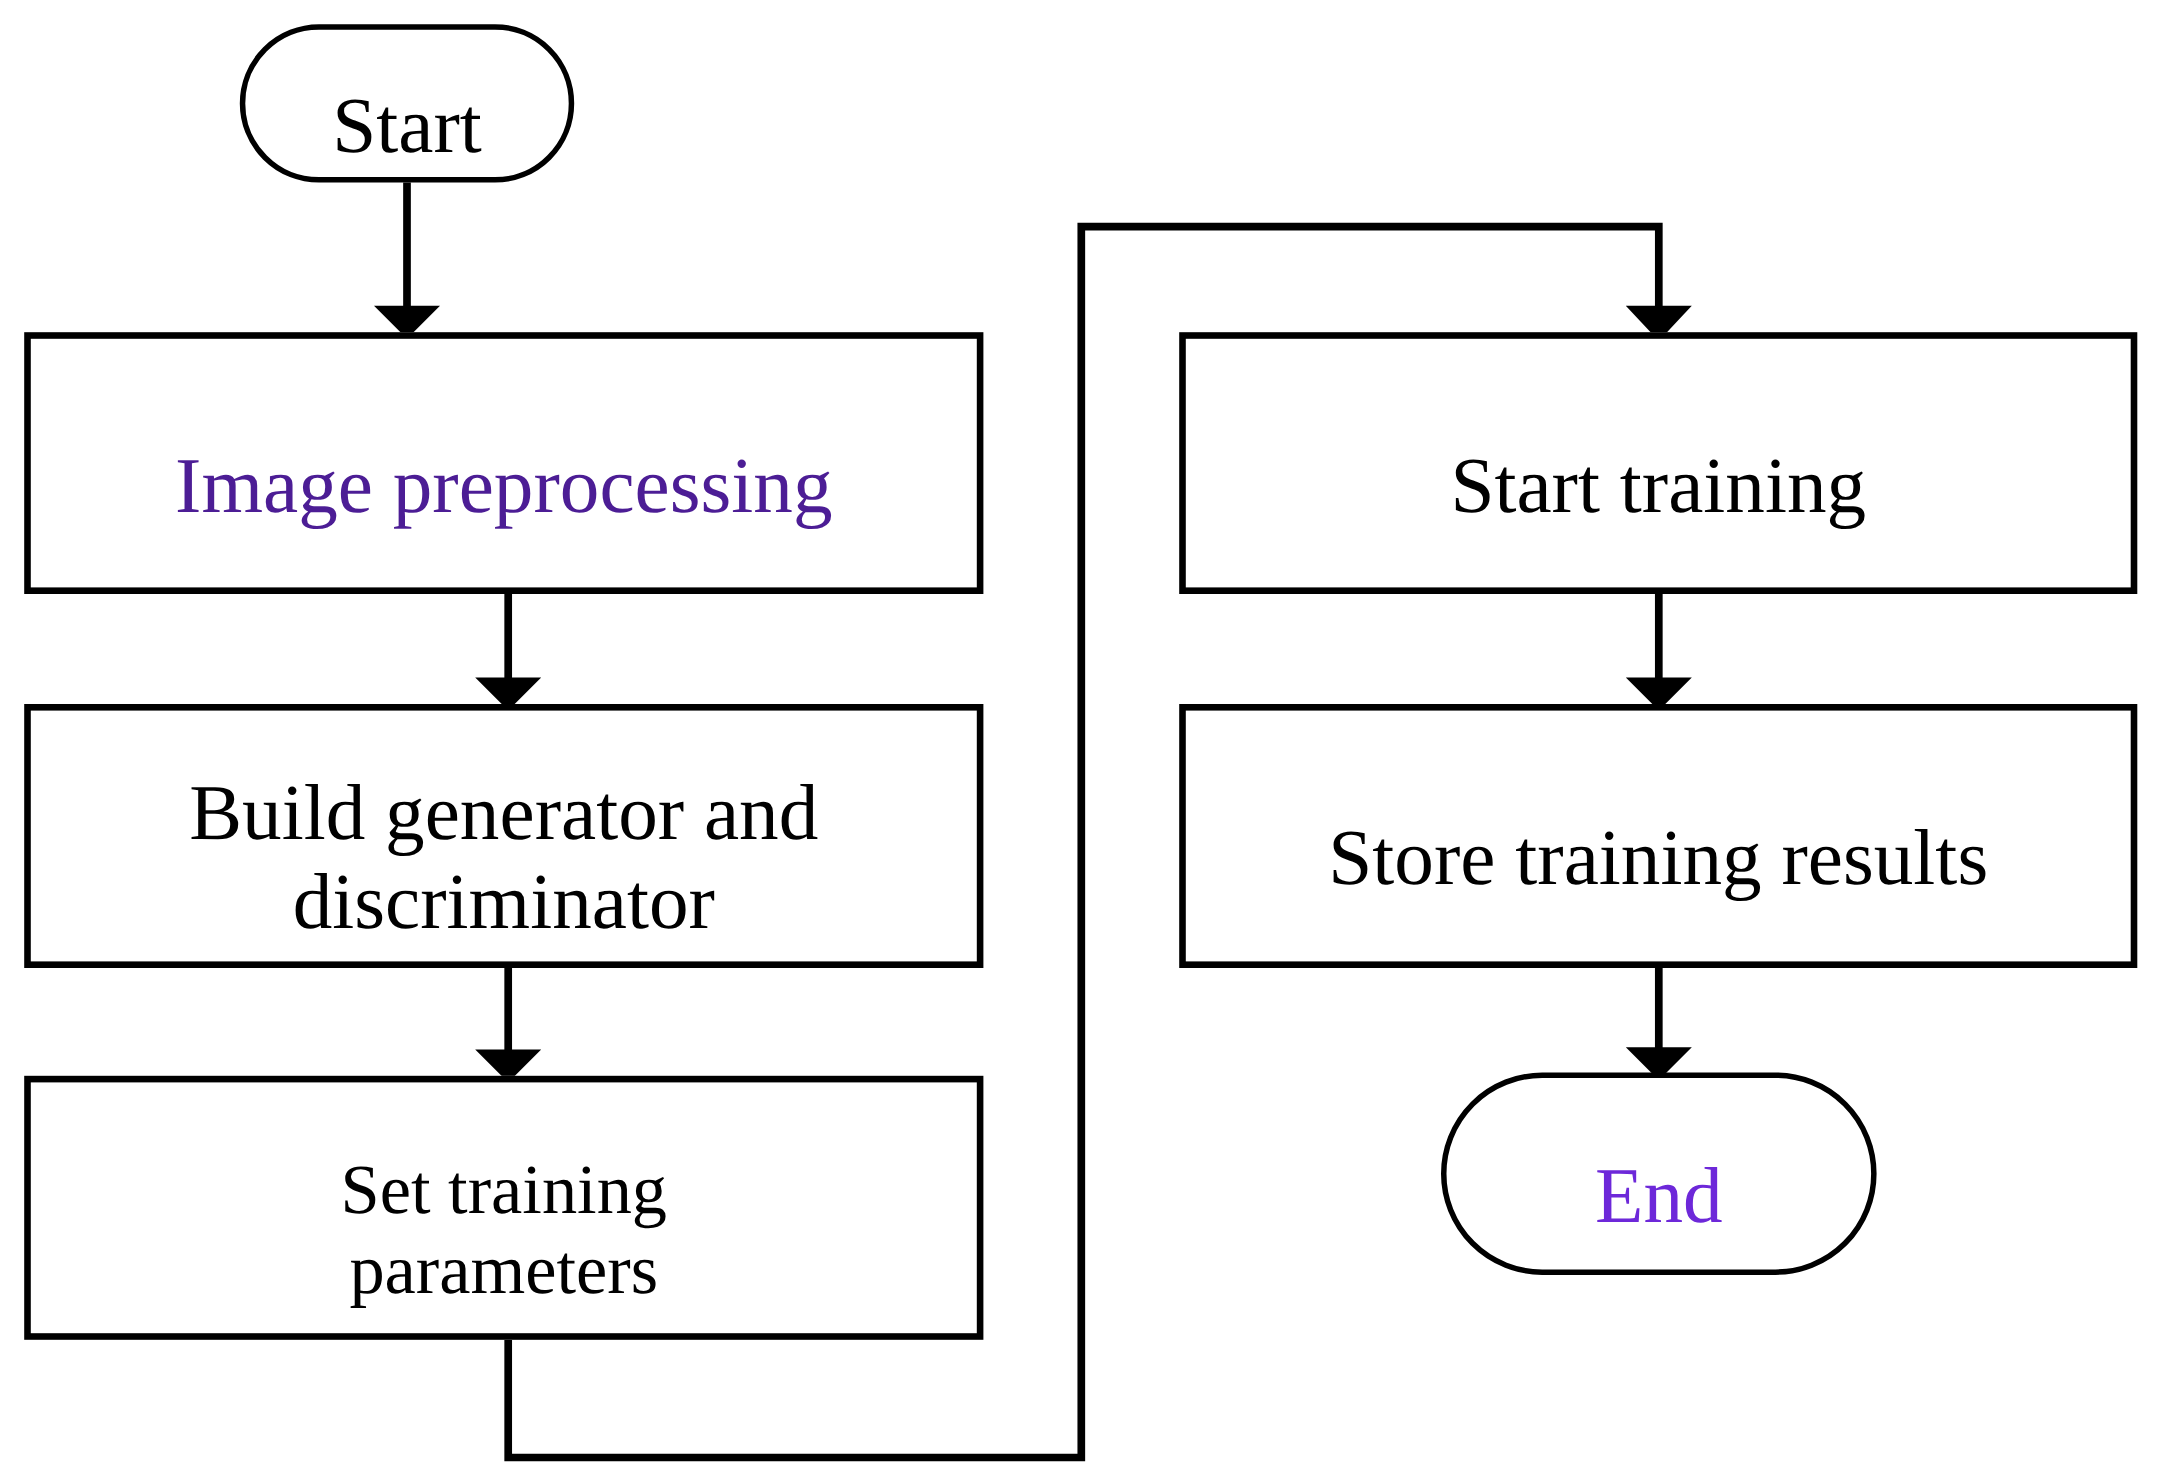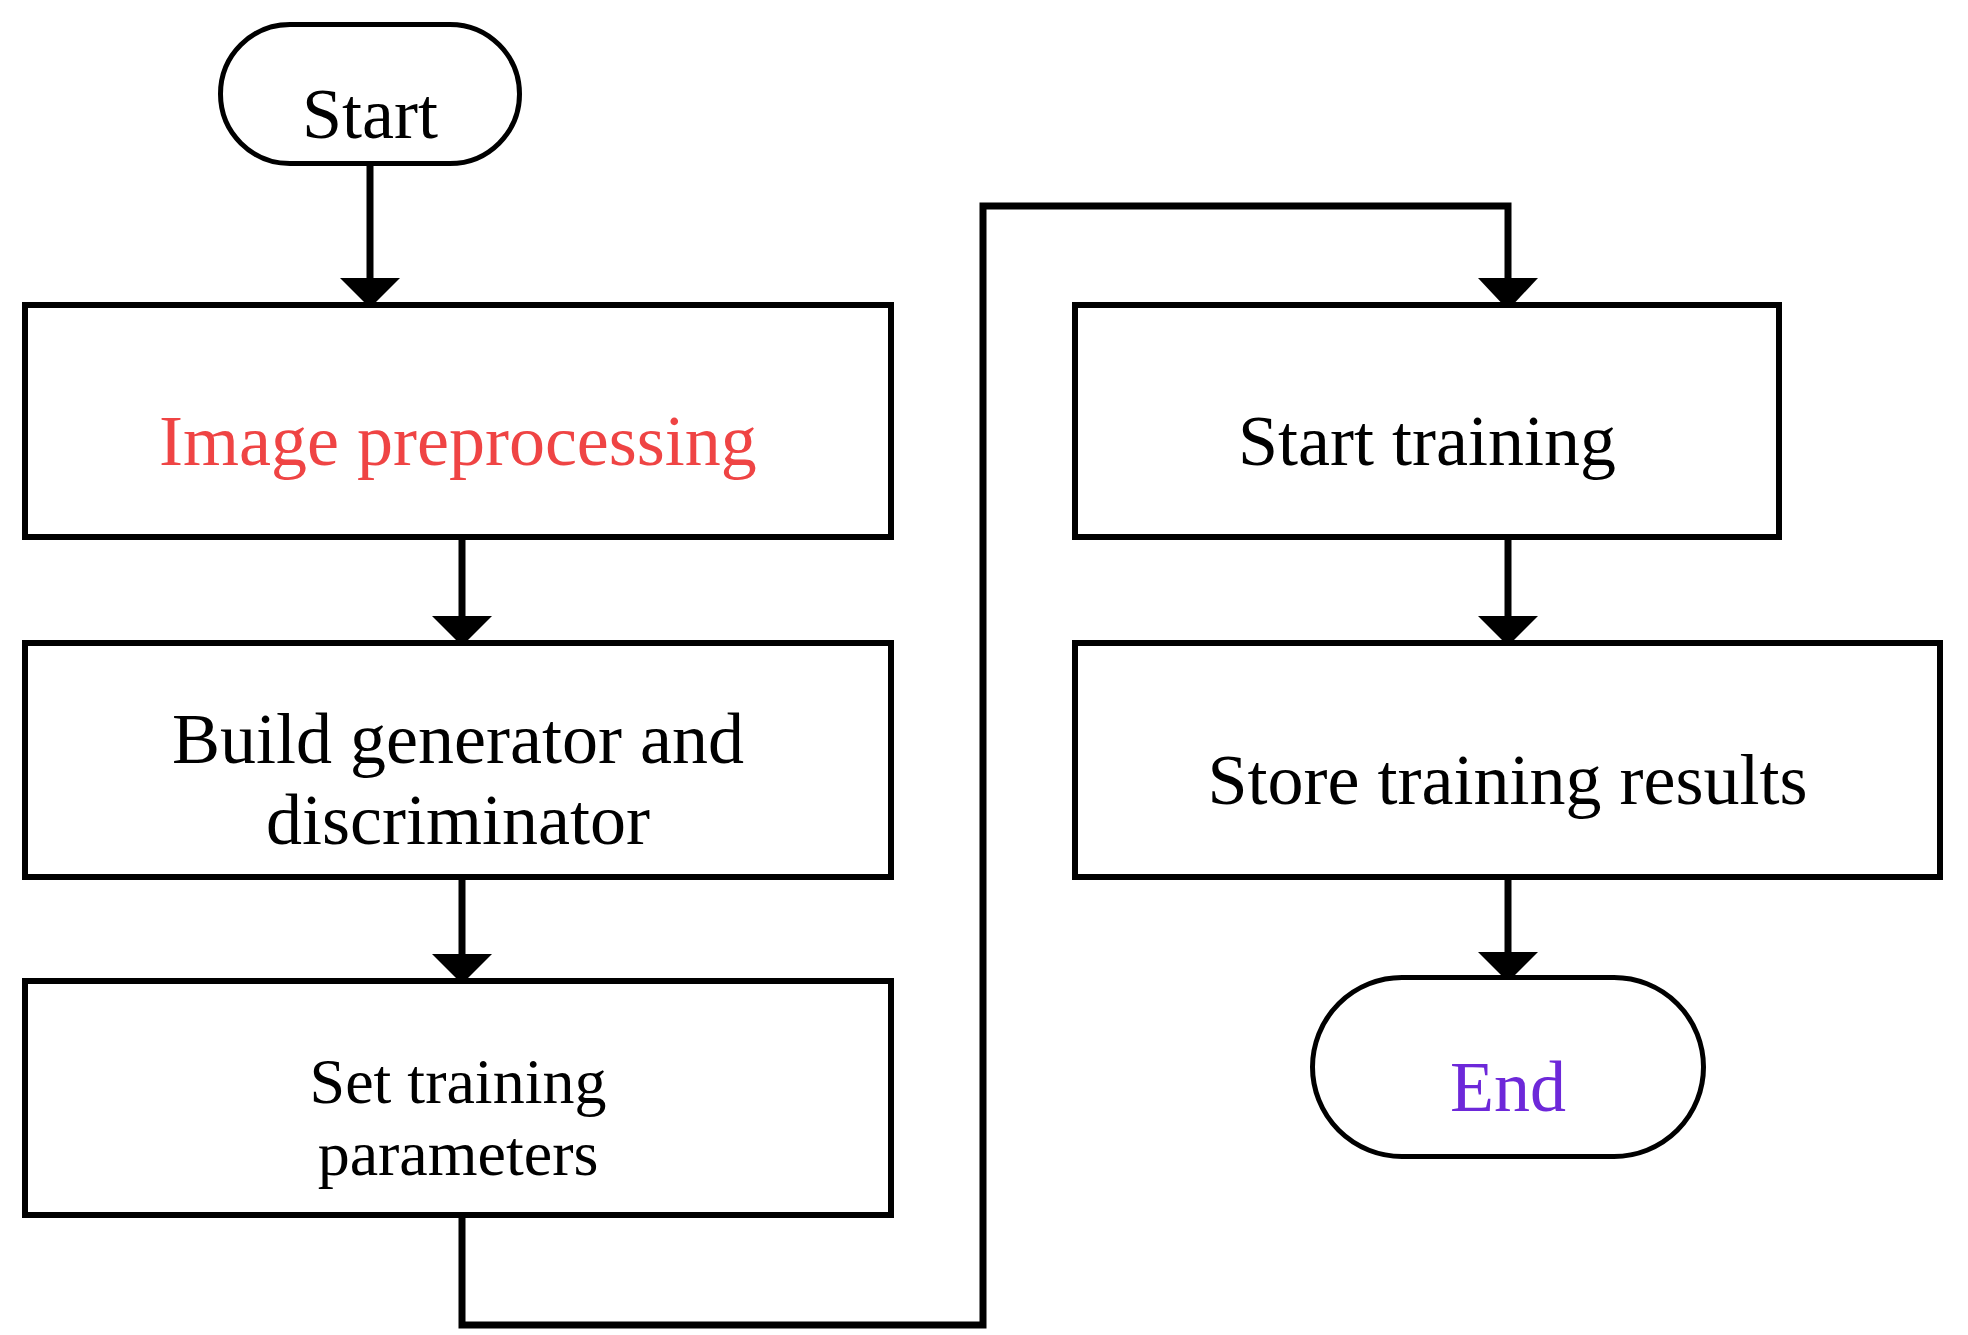--- a/index.html
+++ b/index.html
@@ -92,35 +92,35 @@
     <g>
       <line x1="1508" y1="880" x2="1508" y2="962" stroke="#000000" stroke-width="7"></line>
       <path d="M 1478 952 L 1538 952 L 1508 982 z" fill="#000000"></path>
     </g>
   </svg>
 
   <div class="node terminal" id="n-start" style="left: 218px; top: 22px; width: 304px; height: 144px; font-size: 72px; border-color: rgb(0, 0, 0); color: rgb(0, 0, 0);">
     <span class="node-label">Start</span>
   </div>
 
-  <div class="node process" id="n-image_preprocessing" style="left: 22px; top: 302px; width: 872px; height: 238px; font-size: 72px; border-color: rgb(0, 0, 0); color: #ef4444;">
+  <div class="node process" id="n-image_preprocessing" style="left: 22px; top: 302px; width: 872px; height: 238px; font-size: 72px; border-color: rgb(0, 0, 0); color: #4c1d95;">
     <span class="node-label">Image preprocessing</span>
   </div>
 
   <div class="node process" id="n-build_models" style="left: 22px; top: 640px; width: 872px; height: 240px; font-size: 72px; border-color: rgb(0, 0, 0); color: rgb(0, 0, 0);">
     <span class="node-label">Build generator and
 discriminator</span>
   </div>
 
   <div class="node process" id="n-set_params" style="left: 22px; top: 978px; width: 872px; height: 240px; font-size: 64px; border-color: rgb(0, 0, 0); color: rgb(0, 0, 0);">
     <span class="node-label">Set training
 parameters</span>
   </div>
 
-  <div class="node process" id="n-start_training" style="left: 1072px; top: 302px; width: 710px; height: 238px; font-size: 72px; border-color: rgb(0, 0, 0); color: rgb(0, 0, 0);">
+  <div class="node process" id="n-start_training" style="left: 1072px; top: 302px; width: 871px; height: 238px; font-size: 72px; border-color: rgb(0, 0, 0); color: rgb(0, 0, 0);">
     <span class="node-label">Start training</span>
   </div>
 
   <div class="node process" id="n-store_results" style="left: 1072px; top: 640px; width: 871px; height: 240px; font-size: 72px; border-color: rgb(0, 0, 0); color: rgb(0, 0, 0);">
     <span class="node-label">Store training results</span>
   </div>
 
   <div class="node terminal" id="n-end" style="left: 1310px; top: 975px; width: 396px; height: 184px; font-size: 72px; border-color: rgb(0, 0, 0); color: #6d28d9;">
     <span class="node-label">End</span>
   </div>

